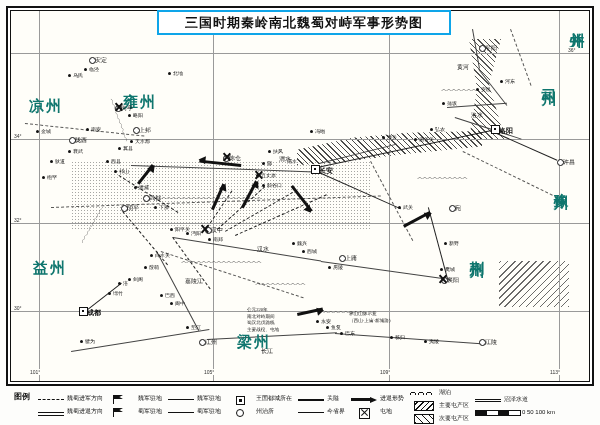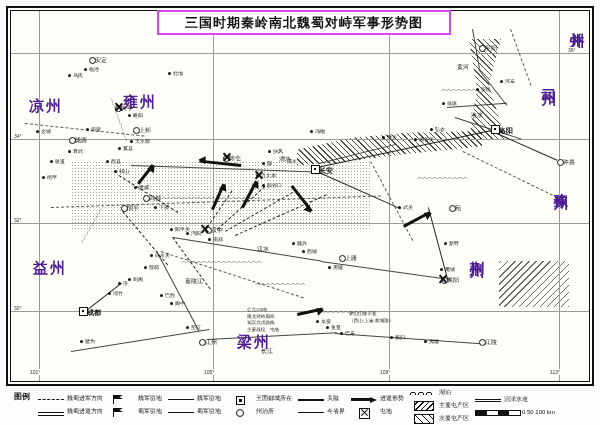--- a/index.html
+++ b/index.html
@@ -23,21 +23,21 @@
   .inner-frame{
     position:absolute;left:10px;top:10px;width:580px;height:372px;
     border:1px solid #111;
     box-sizing:border-box;
     background:#fffef9;
     overflow:hidden;
   }
   
   .title-box{
     position:absolute;left:157px;top:10px;width:290px;height:21px;
-    border:2px solid #d946ef;background:#fff;
+    border:2px solid #0ea5e9;background:#fff;
     display:flex;align-items:center;justify-content:center;
     letter-spacing:1px;
     font-size:13px;font-weight:bold;
     z-index:40;
     font-family:"Liberation Serif", serif;
   }
   
   .grat{position:absolute;background:#9a9a9a;}
   .grat.v{width:1px;top:0;bottom:0;}
   .grat.h{height:1px;left:0;right:0;}
@@ -57,21 +57,21 @@
     background-image:radial-gradient(#555 .6px, rgba(0,0,0,0) .7px);
     background-size:4px 4px;
   }
   .stipple-dense{
     background-image:radial-gradient(#3a3a3a .7px, rgba(0,0,0,0) .8px);
     background-size:3px 3px;
   }
   
   .prov{
     position:absolute;font-family:"Liberation Serif", serif;
-    font-size:15px;font-weight:bold;color:#4c1d95;letter-spacing:2px;
+    font-size:15px;font-weight:bold;color:#0f766e;letter-spacing:2px;
     z-index:20;
   }
   .prov.vert{writing-mode:vertical-rl;text-orientation:upright;}
   
   .place{
     position:absolute;font-size:5px;color:#111;white-space:nowrap;z-index:22;
     font-family:"Liberation Serif", serif;
   }
   .place.big{font-size:7px;font-weight:bold;text-align:center;}
   .place.med{font-size:6px;}

